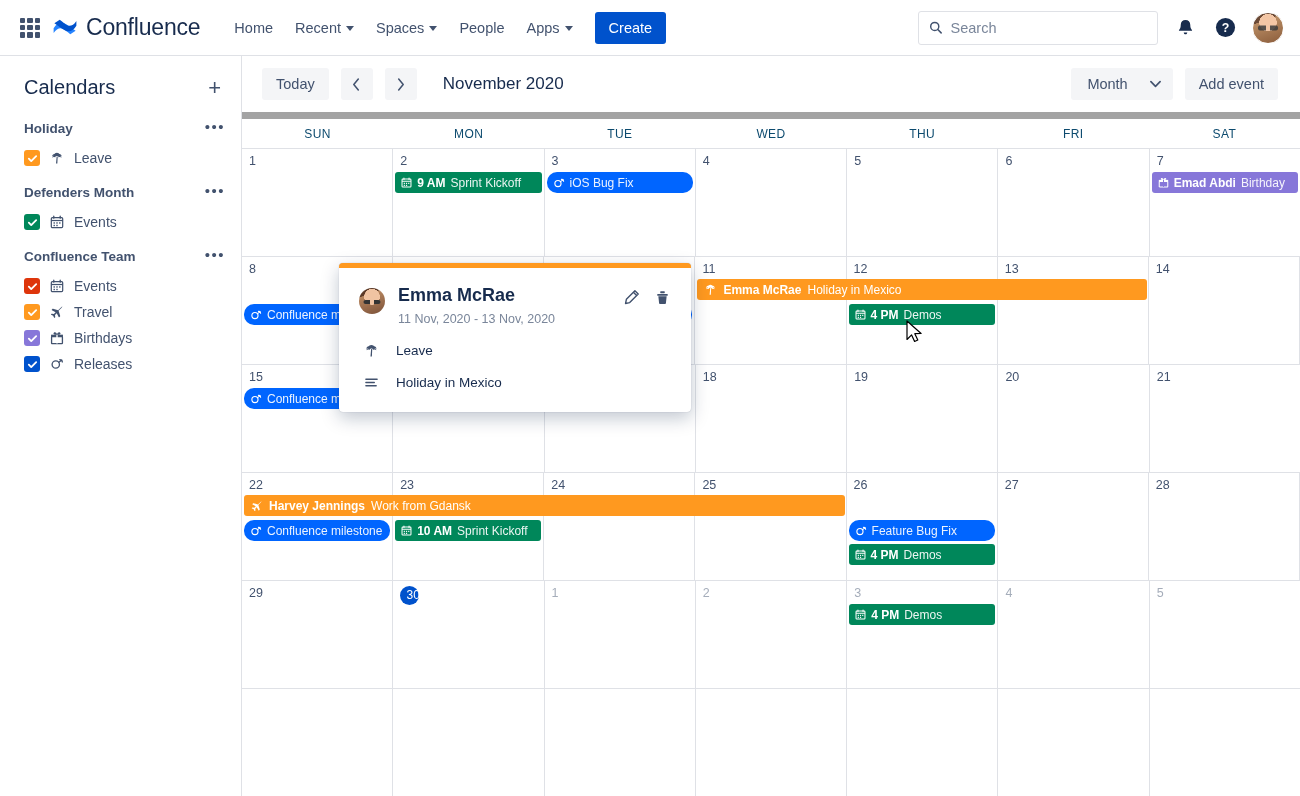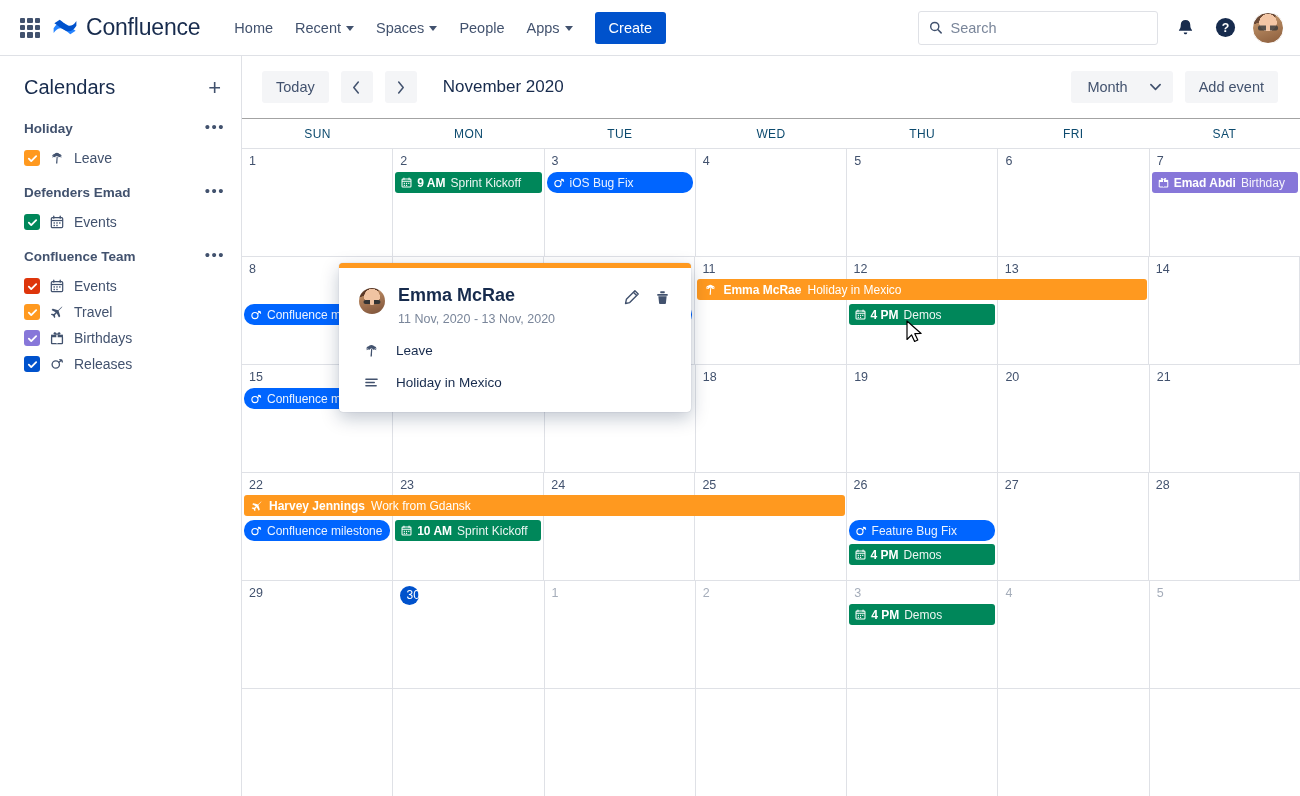--- a/index.html
+++ b/index.html
@@ -89,21 +89,21 @@
     display: flex; align-items: center; justify-content: center;
   }
   .cbx svg { width: 11px; height: 11px; }
   .cal-ico { width: 16px; height: 16px; display: flex; align-items: center; justify-content: center; flex-shrink: 0; }
   .cal-label { font-size: 14px; color: #42526E; }
 
   
   #main { flex: 1; border-left: 1px solid #DFE1E6; display: flex; flex-direction: column; min-width: 0; }
   #toolbar {
     height: 63px; display: flex; align-items: center; padding: 0 22px 0 20px;
-    border-bottom: 1px solid #a3a3a3; gap: 12px;
+    border-bottom: 7px solid #a3a3a3; gap: 12px;
   }
   .tb-btn {
     background: #F4F5F7; color: #42526E; border: none; border-radius: 3px;
     font-size: 14.5px; font-family: inherit; cursor: pointer;
     height: 32px; padding: 0 14px; display: flex; align-items: center; justify-content: center;
   }
   .tb-arrow { width: 32px; padding: 0; font-size: 15px; }
   .tb-period { font-size: 17px; color: #172B4D; margin-left: 14px; }
   .tb-spacer { flex: 1; }
   .tb-select { gap: 22px; padding: 0 12px 0 16px; min-width: 98px; justify-content: space-between; }
@@ -270,21 +270,21 @@
           <svg width="14" height="14" viewBox="0 0 16 16">
               <path d="M7.6 6.3L6.9 14.4h1.5l.4-8zM7.9 2c-1.7 0-2.7 1.1-2.9 1.7.8-.4 1.7-.3 2.4.2-.9-1.1-2.6-1-3.8.1-.9.8-1.2 1.8-1 2.3.5-.8 1.5-1.2 2.5-.9-1.4.1-2.4 1.2-2.5 2.3.9-.9 2.2-1 3.2-.3.4-1 1.2-1.6 2.1-1.6s1.8.6 2.1 1.6c1-.7 2.3-.6 3.2.3-.1-1.1-1.1-2.2-2.5-2.3 1-.3 2 .1 2.5.9.2-.5-.1-1.5-1-2.3-1.2-1.1-2.9-1.2-3.8-.1.7-.5 1.6-.6 2.4-.2C10.6 3.1 9.6 2 7.9 2z" fill="#42526E"></path>
             </svg>
         </span>
         <span class="cal-label">Leave</span>
       </div>
     </div>
 
     <div class="cal-group">
       <div class="cal-group-head">
-        <span class="cal-group-name">Defenders Emad</span>
+        <span class="cal-group-name">Defenders Month</span>
         <span class="dots">•••</span>
       </div>
       <div class="cal-item">
         <span class="cbx" style="background:#00875A">
           <svg viewBox="0 0 12 12">
               <path d="M2 6.2l2.6 2.6L10 3.4" fill="none" stroke="#fff" stroke-width="2" stroke-linecap="round" stroke-linejoin="round"></path>
             </svg>
         </span>
         <span class="cal-ico">
           <svg width="14" height="14" viewBox="0 0 16 16">

